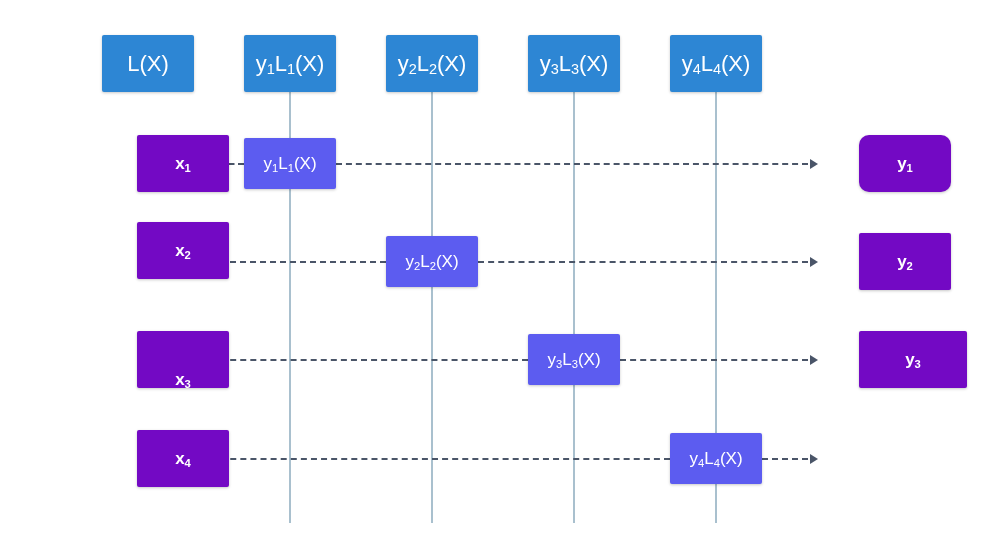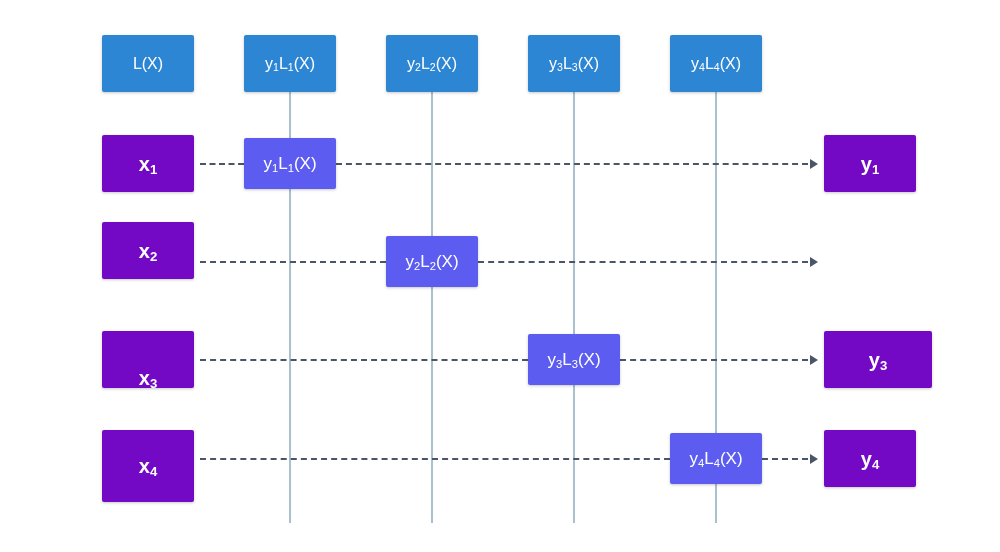--- a/index.html
+++ b/index.html
@@ -49,28 +49,29 @@
     justify-content: center;
     color: #ffffff;
     border-radius: 2px;
     box-shadow: 0 1px 3px rgba(0,0,0,0.22);
     box-sizing: border-box;
     white-space: nowrap;
     user-select: none;
   }
   .node-header {
     background: #2d86d4;
-    font-size: 16px;
+    font-size: 22px;
     z-index: 4;
   }
   .node-input, .node-output {
     background: #7309c4;
-    font-size: 20px;
+    font-size: 17px;
     font-weight: bold;
     z-index: 4;
+    margin-left: 35px;
   }
   .node-op {
     background: #5c5cf0;
     font-size: 17px;
     z-index: 4;
   }
   .node sub {
     font-size: 0.66em;
     vertical-align: baseline;
     position: relative;
@@ -111,53 +112,53 @@
 
   <div class="node node-input" style="left:102px; top:135px; width:92px; height:57px;">
     <span class="lbl">x<sub>1</sub></span>
   </div>
   <div class="dash-seg" style="left:200px; top:163px; width:44px;"></div>
   <div class="node node-op" style="left:244px; top:138px; width:92px; height:51px;">
     <span class="lbl">y<sub>1</sub>L<sub>1</sub>(X)</span>
   </div>
   <div class="dash-seg" style="left:336px; top:163px; width:472px;"></div>
   <div class="arrow-head" style="left:810px; top:159px;"></div>
-  <div class="node node-output" style="left:824px; top:135px; width:92px; height:57px;">
+  <div class="node node-output" style="left:824px; top:135px; width:92px; height:57px;border-radius:10px;">
     <span class="lbl">y<sub>1</sub></span>
   </div>
 
   <div class="node node-input" style="left:102px; top:222px; width:92px; height:57px;">
     <span class="lbl">x<sub>2</sub></span>
   </div>
   <div class="dash-seg" style="left:200px; top:261px; width:186px;"></div>
   <div class="node node-op" style="left:386px; top:236px; width:92px; height:51px;">
     <span class="lbl">y<sub>2</sub>L<sub>2</sub>(X)</span>
   </div>
   <div class="dash-seg" style="left:478px; top:261px; width:330px;"></div>
   <div class="arrow-head" style="left:810px; top:257px;"></div>
+  <div class="node node-output" style="left:824px; top:233px; width:92px; height:57px;">
+    <span class="lbl">y<sub>2</sub></span>
+  </div>
 
   <div class="node node-input" style="left:102px; top:331px; width:92px; height:57px;align-items:flex-end;">
     <span class="lbl">x<sub>3</sub></span>
   </div>
   <div class="dash-seg" style="left:200px; top:359px; width:328px;"></div>
   <div class="node node-op" style="left:528px; top:334px; width:92px; height:51px;">
     <span class="lbl">y<sub>3</sub>L<sub>3</sub>(X)</span>
   </div>
   <div class="dash-seg" style="left:620px; top:359px; width:188px;"></div>
   <div class="arrow-head" style="left:810px; top:355px;"></div>
   <div class="node node-output" style="left:824px; top:331px; width:108px; height:57px;">
     <span class="lbl">y<sub>3</sub></span>
   </div>
 
-  <div class="node node-input" style="left:102px; top:430px; width:92px; height:72px;">
+  <div class="node node-input" style="left:102px; top:430px; width:92px; height:57px;">
     <span class="lbl">x<sub>4</sub></span>
   </div>
   <div class="dash-seg" style="left:200px; top:458px; width:470px;"></div>
   <div class="node node-op" style="left:670px; top:433px; width:92px; height:51px;">
     <span class="lbl">y<sub>4</sub>L<sub>4</sub>(X)</span>
   </div>
   <div class="dash-seg" style="left:762px; top:458px; width:46px;"></div>
   <div class="arrow-head" style="left:810px; top:454px;"></div>
-  <div class="node node-output" style="left:824px; top:430px; width:92px; height:57px;">
-    <span class="lbl">y<sub>4</sub></span>
-  </div>
 
 </div>
 
 </body></html>

